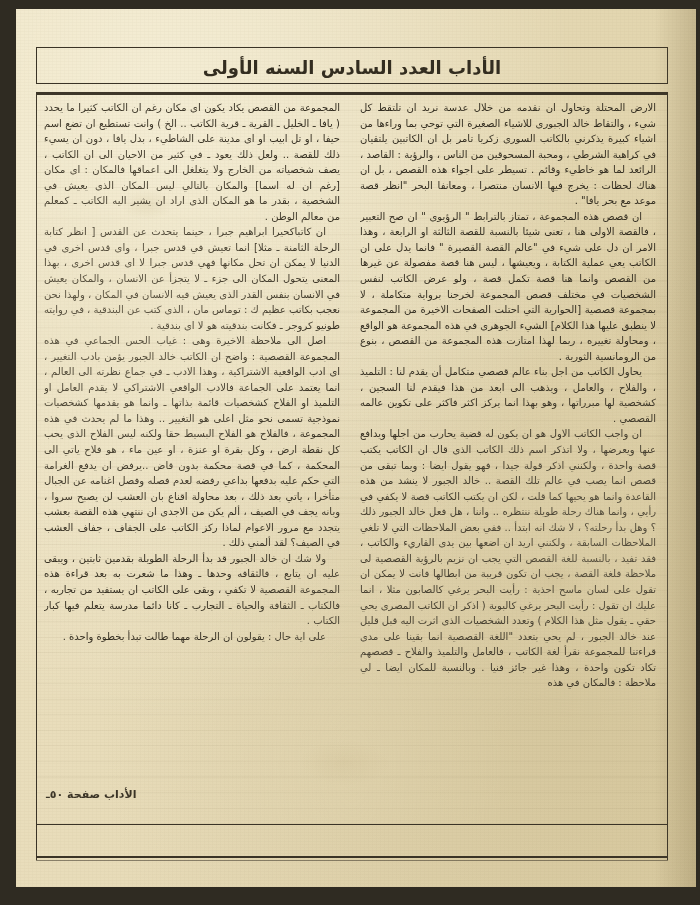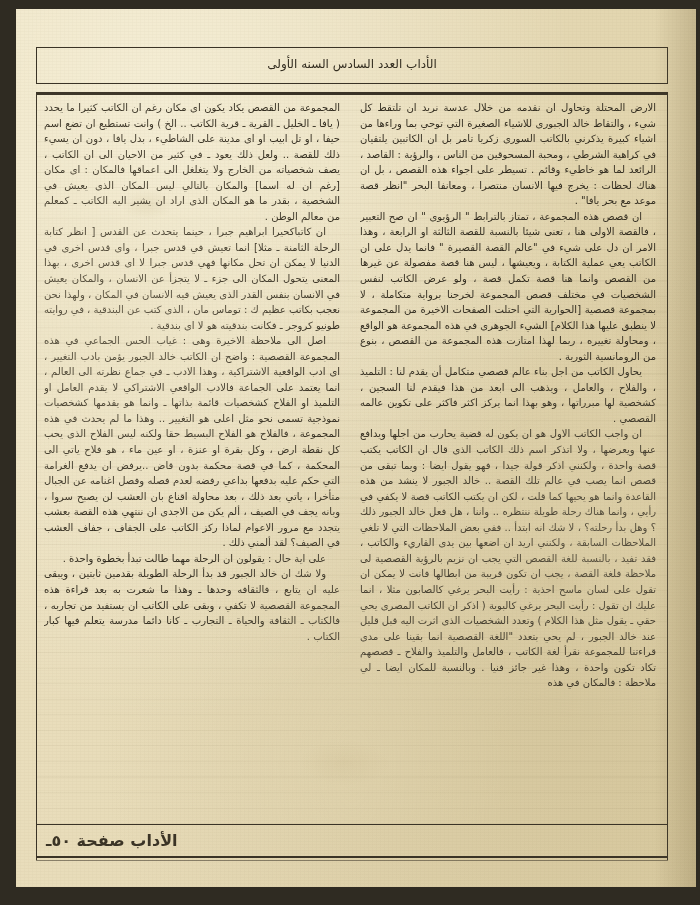--- a/index.html
+++ b/index.html
@@ -49,41 +49,41 @@
 
   
   #masthead{
     position:absolute;left:36px;top:47px;width:632px;height:37px;
     border:1px solid #3a3326;
     box-sizing:border-box;
   }
   #masthead-title{
     position:absolute;left:0;right:0;top:9px;
     text-align:center;
-    font-size:12px;font-weight:normal;color:#332d20;
+    font-size:18px;font-weight:bold;color:#332d20;
     letter-spacing:.5px;
     font-family:"DejaVu Sans","Liberation Sans",sans-serif;
   }
   
   #rule-thick{left:36px;top:92px;width:632px;height:2.5px;}
   
   #rule-left{left:36px;top:92px;width:1.3px;height:732px;}
   #rule-right{left:666.7px;top:92px;width:1.3px;height:732px;}
   
   #rule-foot-top{left:36px;top:824px;width:632px;height:1.3px;}
   
   #rule-bottom{left:36px;top:856px;width:632px;height:2.2px;}
   #rule-bottom2{left:36px;top:860px;width:632px;height:1px;opacity:.55;}
   #rule-foot-left{left:36px;top:824px;width:1.3px;height:36px;}
   #rule-foot-right{left:666.7px;top:824px;width:1.3px;height:36px;}
 
   
   #footer-text{
-    position:absolute;right:auto;left:46px;top:831px;
-    font-size:16px;color:#3b3426;font-weight:bold;
+    position:absolute;right:auto;left:46px;top:788px;
+    font-size:11px;color:#3b3426;font-weight:bold;
     font-family:"DejaVu Sans","Liberation Sans",sans-serif;
     white-space:nowrap;
   }
 
   
   .col{
     position:absolute;top:100px;width:296px;height:716px;
     overflow:hidden;
     color:#342e21;
     font-size:10px;
@@ -149,22 +149,22 @@
       <p class="noindent">الارض المحتلة  وتحاول ان نقدمه من خلال عدسة نريد ان تلتقط كل شيء ، والتقاط خالد الجبورى للاشياء الصغيرة التي توحي بما وراءها من اشياء كبيرة يذكرني بالكاتب السورى زكريا تامر بل ان الكاتبين يلتقيان في كراهية الشرطي ، ومحبة المسحوقين من الناس ، والرؤية : القاصد ، الرائعد لما هو خاطيء وقائم . تسيطر على اجواء هذه القصص ، بل ان هناك لحظات : يخرج فيها الانسان منتصرا ، ومعانفا البحر "انظر قصة موعد مع بحر يافا" .</p>
       <p>ان قصص هذه المجموعة ، تمتاز بالترابط " الرؤيوى " ان صح التعبير ، فالقصة الاولى هنا ، تعنى شيئا بالنسبة للقصة الثالثة او الرابعة ، وهذا الامر ان دل على شيء في "عالم القصة القصيرة " فانما يدل على ان الكاتب يعي عملية الكتابة ، ويعيشها ، ليس هنا قصة مفصولة عن غيرها من القصص وانما هنا قصة تكمل قصة ، ولو عرض الكاتب لنفس الشخصيات في مختلف قصص المجموعة لخرجنا برواية متكاملة ، لا بمجموعة قصصية [الحوارية التي احتلت الصفحات الاخيرة من المجموعة لا ينطبق عليها هذا الكلام] الشيء الجوهرى في هذه المجموعة هو الواقع ، ومحاولة تغييره ، ربما لهذا امتازت هذه المجموعة من القصص ، بنوع من الرومانسية الثورية .</p>
       <p>يحاول الكاتب من اجل بناء عالم قصصي  متكامل أن يقدم لنا : التلميذ ، والفلاح ، والعامل ، ويذهب الى ابعد من هذا فيقدم لنا السجين ، كشخصية لها مبرراتها ، وهو بهذا انما يركز اكثر فاكثر على تكوين عالمه القصصي .</p>
       <p>ان واجب الكاتب الاول هو ان يكون له قضية يحارب من اجلها ويدافع عنها ويعرضها ، ولا اتذكر اسم ذلك الكاتب الذى قال ان الكاتب يكتب قصة واحدة ، ولكنني اذكر قولة جيدا ، فهو يقول ايضا : ويما تبقى من قصص انما يصب  في عالم تلك القصة .. خالد الجبور  لا ينشد من هذه القاعدة وانما هو يحيها كما قلت ، لكن ان يكتب الكاتب قصة لا يكفي في رأيي ، وانما هناك رحلة طويلة ننتظره .. واننا ، هل فعل خالد الجبور ذلك ؟ وهل بدأ رحلته؟ ، لا شك انه ابتدأ .. ففي بعض الملاحظات التي لا تلغي الملاحظات السابقة ، ولكنني اريد ان اضعها بين يدى القاريء والكاتب ، فقد تفيد ، بالنسبة للغة القصص التي يجب ان نزيم بالرؤية القصصية لى ملاحظة فلغة القصة ، يجب ان تكون قريبة من ابطالها فانت لا يمكن ان تقول على لسان ماسح احذية : رأيت البحر يرغي كالصابون مثلا ، انما عليك ان تقول : رأيت البحر يرغي كالبوية ( اذكر ان الكاتب المصرى يحي حقي ـ يقول مثل هذا الكلام ) وتعدد الشخصيات الذى اثرت اليه قبل قليل عند خالد الجبور ، لم يحي بتعدد "اللغة القصصية انما بقينا على مدى قراءتنا للمجموعة نقرأ لغة الكاتب ، فالعامل والتلميذ والفلاح ـ قصصهم تكاد تكون واحدة ، وهذا غير جائز فنيا . وبالنسبة للمكان ايضا ـ لي ملاحظة : فالمكان في هذه</p>
     </div>
 
     <div class="col" id="col-left">
       <p class="noindent">المجموعة من القصص يكاد يكون  اى مكان رغم ان الكاتب كثيرا ما يحدد ( يافا ـ الخليل ـ القرية ـ قرية الكاتب .. الخ ) وانت تستطيع ان تضع اسم حيفا ، او تل ابيب او اى مدينة على الشاطيء ، بدل يافا ، دون ان يسيء ذلك للقصة .. ولعل ذلك يعود ـ في كثير من الاحيان الى ان الكاتب ، يصف شخصياته من الخارج ولا يتغلغل الى اعماقها فالمكان : اى مكان [رغم ان له اسما] والمكان بالتالي ليس المكان الذى يعيش في الشخصية ، بقدر ما هو المكان الذى اراد ان يشير اليه الكاتب ـ كمعلم من معالم الوطن .</p>
       <p>ان كاتباكحيرا ابراهيم جبرا ، حينما يتحدث عن القدس [ انظر كتابة الرحلة الثامنة ـ مثلا] انما تعيش في قدس جبرا ، واى قدس اخرى في الدنيا لا يمكن ان تحل مكانها فهي قدس جبرا لا اى قدس اخرى ، بهذا المعنى يتحول المكان الى جزء ـ لا يتجزأ عن الانسان ، والمكان يعيش في الانسان بنفس القدر الذى يعيش فيه الانسان في المكان ، ولهذا نحن نعجب بكاتب عظيم ك : توماس مان ، الذى كتب عن البندقية ، في روايته طونيو كروجر ـ فكانت بندقيته هو لا اى بندقية .</p>
       <p>اصل الى ملاحظة الاخيرة وهى : غياب الحس الجماعي في هذه المجموعة القصصية : واضح ان الكاتب خالد الجبور يؤمن بادب التغيير ، اى ادب الواقعية الاشتراكية ، وهذا الادب ـ في جماع نظرته الى العالم ، انما يعتمد على الجماعة فالادب الواقعي الاشتراكي لا يقدم العامل او التلميذ او الفلاح كشخصيات قائمة بذاتها ـ وانما هو يقدمها كشخصيات نموذجية تسمى نحو مثل اعلى هو التغيير .. وهذا ما لم يحدث في هذه المجموعة ، فالفلاح هو الفلاح البسيط حقا ولكنه ليس الفلاح الذى يحب كل نقطة ارض ، وكل بقرة او عنزة ، او عين ماء ، هو فلاح ياتي الى المحكمة ، كما في قصة محكمة بدون قاض ..يرفض ان يدفع الغرامة التي حكم عليه بدفعها بداعي رفضه لعدم فصله وفصل اغنامه عن الجبال متأخرا ، ياتي بعد ذلك ، بعد محاولة اقناع بان العشب لن يصبح سروا ، وبانه يجف في الصيف ، ألم يكن من الاجدى ان ننتهي هذه القصة بعشب يتجدد مع مرور الاعوام لماذا ركز الكاتب على الجفاف ، جفاف العشب في الصيف؟ لقد ألمني ذلك .</p>
+      <p>ولا شك ان خالد الجبور  قد بدأ الرحلة الطويلة بقدمين ثابتين ، ويبقى عليه ان يتابع ، فالثقافه وحدها ـ وهذا ما شعرت به بعد قراءة هذه المجموعة القصصية لا تكفي ، وبقى على الكاتب ان يستفيد من تجاربه ، فالكتاب ـ الثقافة والحياة ـ التجارب ـ كانا دائما مدرسة يتعلم فيها كبار الكتاب .</p>
       <p>على اية حال : يقولون ان الرحلة مهما طالت تبدأ بخطوة واحدة .</p>
-      <p>ولا شك ان خالد الجبور  قد بدأ الرحلة الطويلة بقدمين ثابتين ، ويبقى عليه ان يتابع ، فالثقافه وحدها ـ وهذا ما شعرت به بعد قراءة هذه المجموعة القصصية لا تكفي ، وبقى على الكاتب ان يستفيد من تجاربه ، فالكتاب ـ الثقافة والحياة ـ التجارب ـ كانا دائما مدرسة يتعلم فيها كبار الكتاب .</p>
     </div>
 
     <div class="rule" id="rule-foot-top"></div>
     <div class="rule" id="rule-foot-left"></div>
     <div class="rule" id="rule-foot-right"></div>
     <div id="footer-text">الأداب صفحة ٥٠ـ</div>
     <div class="rule" id="rule-bottom"></div>
     <div class="rule" id="rule-bottom2"></div>
 
   </div>

